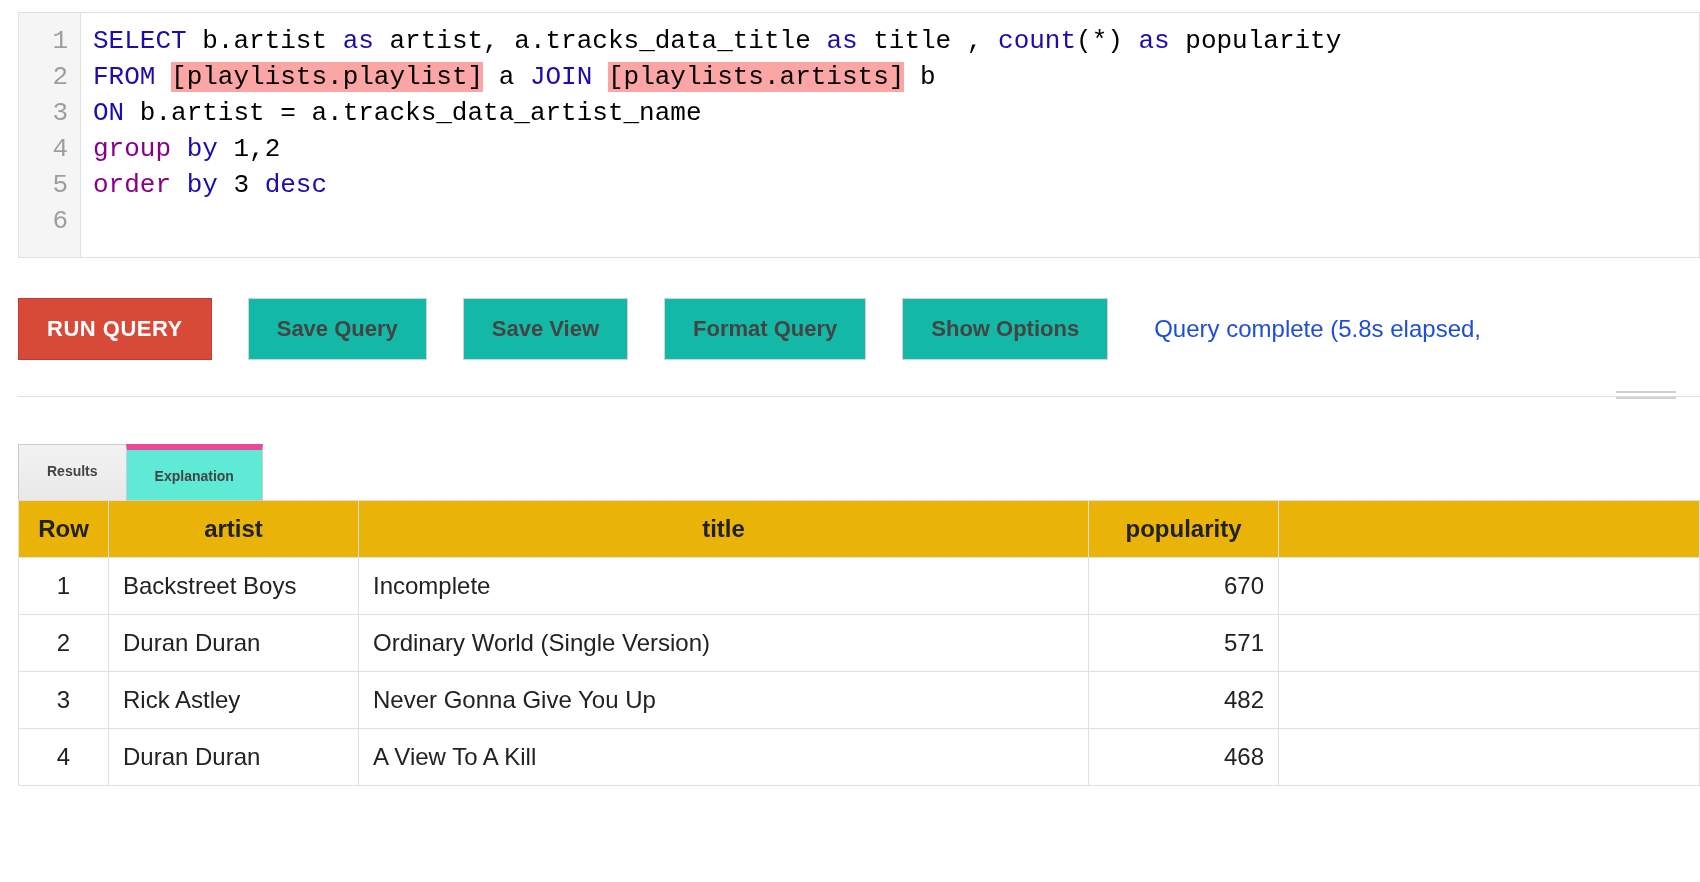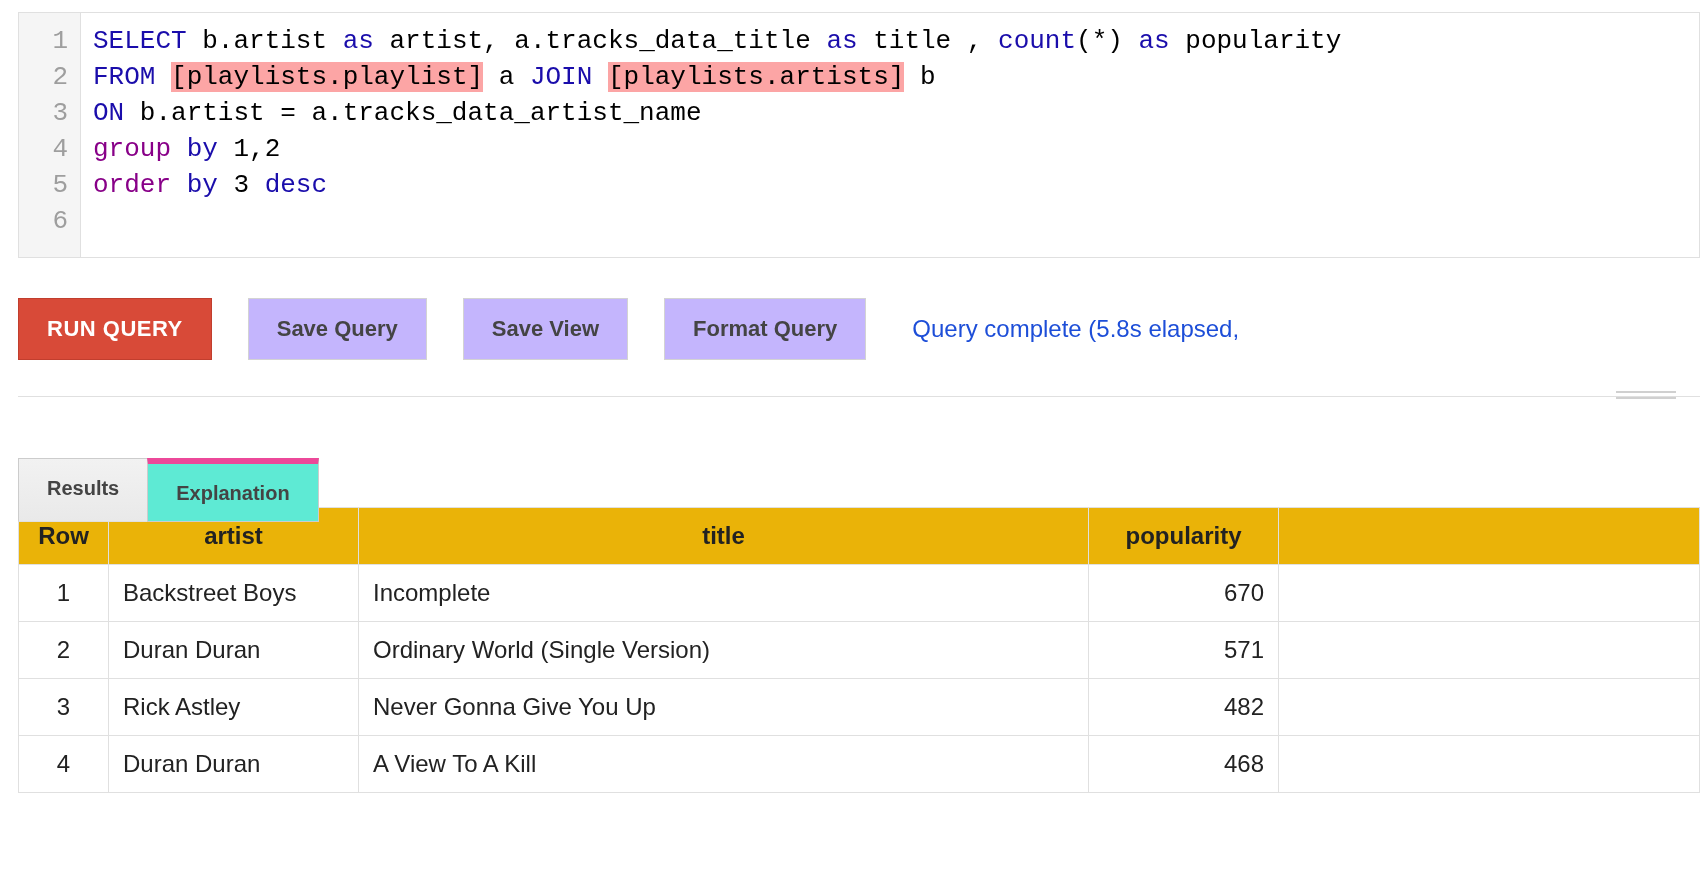--- a/index.html
+++ b/index.html
@@ -54,21 +54,21 @@
     cursor:pointer;
     white-space:nowrap;
   }
   .btn-primary {
     background:#d84a38;
     border:1px solid #c13e2e;
     color:#fff;
     letter-spacing:0.5px;
   }
   .btn-secondary {
-    background:#c4b5fd;
+    background:#14b8a6;
     border:1px solid #d3d3d3;
     color:#444;
   }
   .status {
     font-size:24px;
     color:#1d4ed8;
     margin-left:10px;
     flex:1;
     overflow:hidden;
     white-space:nowrap;
@@ -89,29 +89,29 @@
     border-top:2px solid #d0d0d0;
     display:none;
   }
 
   
   .tabs {
     display:flex;
     margin:44px 0 0 0;
   }
   .tab {
-    font-size:20px;
+    font-size:14px;
     font-weight:bold;
     color:#444;
     padding:18px 28px 16px 28px;
     border:1px solid #ccc;
     background:#f5f5f5;
     cursor:pointer;
     position:relative;
-    top:15px;
+    top:1px;
     margin-right:-1px;
   }
   .tab.active {
     background:linear-gradient(#f2f2f2,#e9e9e9);
     border-bottom:1px solid #e0e0e0;
   }
   .tab.inactive {
     background:#5eead4;
     border-top:6px solid #ec4899;
   }
@@ -151,20 +151,21 @@
         <div>6</div>
       </div>
   <div class="code" id="code"><div><span class="kw">SELECT</span><span> </span><span>b.artist </span><span class="kw">as</span><span> artist, a.tracks_data_title </span><span class="kw">as</span><span> title , </span><span class="kw">count</span><span>(*) </span><span class="kw">as</span><span> popularity</span></div><div><span class="kw">FROM</span><span> </span><span class="tbl">[playlists.playlist]</span><span> a </span><span class="kw">JOIN</span><span> </span><span class="tbl">[playlists.artists]</span><span> b</span></div><div><span class="kw">ON</span><span> b.artist = a.tracks_data_artist_name</span></div><div><span class="kw2">group</span><span> </span><span class="kw">by</span><span> 1,2</span></div><div><span class="kw2">order</span><span> </span><span class="kw">by</span><span> 3 </span><span class="kw">desc</span></div><div>&nbsp;</div></div>
 </div>
 
 <div class="toolbar">
   <button class="btn btn-primary">RUN QUERY</button>
   <button class="btn btn-secondary">Save Query</button>
   <button class="btn btn-secondary">Save View</button>
   <button class="btn btn-secondary">Format Query</button>
+  <button class="btn btn-secondary">Show Options</button>
   <div class="status">Query complete (5.8s elapsed, </div>
 </div>
 <div class="drag-handle"></div>
 
 <div class="tabs">
   <div class="tab active">Results</div>
   <div class="tab inactive">Explanation</div>
 </div>
 
 <table class="results">

